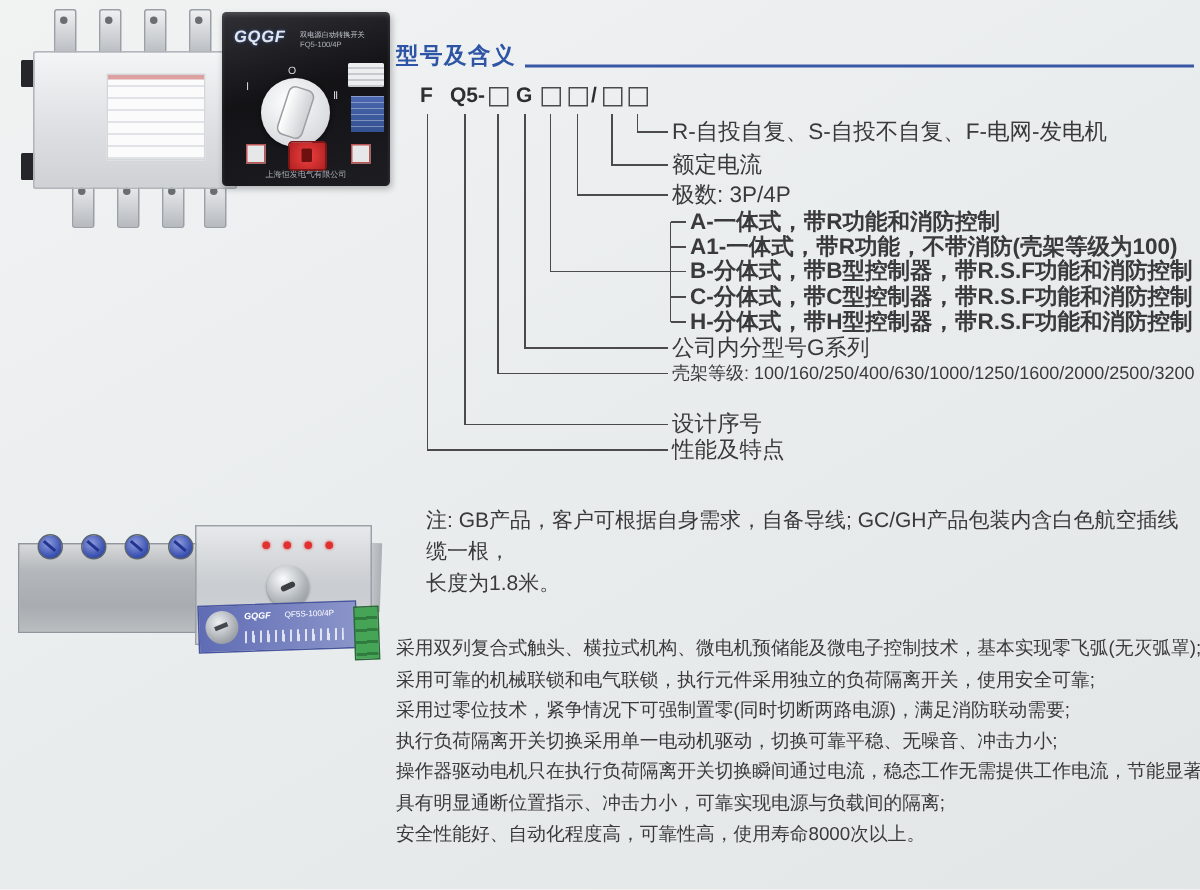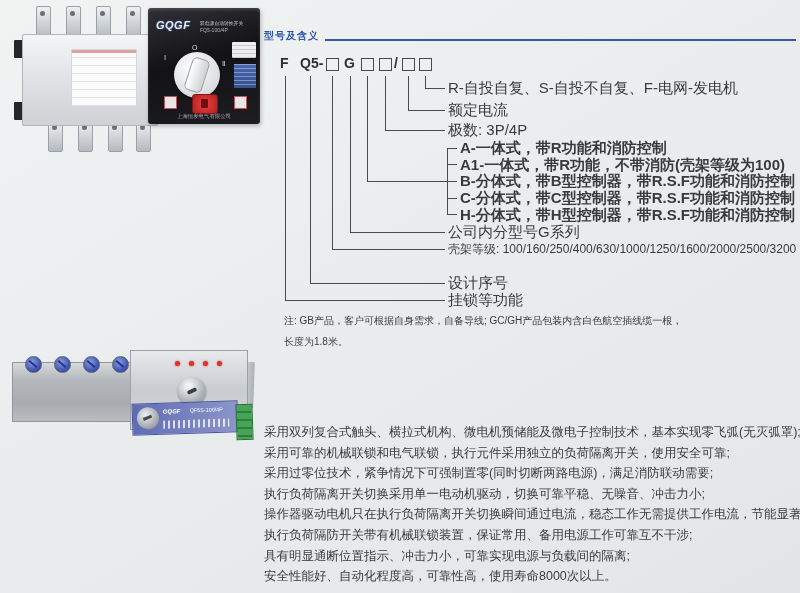--- a/index.html
+++ b/index.html
@@ -2,33 +2,33 @@
 <html><head>
 <meta charset="utf-8">
 <style>
   html,body{margin:0;padding:0;}
   .page{position:relative;width:800px;height:593px;overflow:hidden;
         background:linear-gradient(150deg,#f1f3f3 0%,#eaedee 45%,#e3e6e7 100%);
         font-family:"Liberation Sans","DejaVu Sans",sans-serif;color:#39393b;}
 
   
   .sec-head{position:absolute;left:264px;width:532px;display:flex;align-items:flex-end;}
-  .sec-head .t{font-size:10px;font-weight:bold;color:#2e55a5;letter-spacing:1px;white-space:nowrap;text-align:center;}
+  .sec-head .t{font-size:15px;font-weight:bold;color:#2e55a5;letter-spacing:1px;white-space:nowrap;text-align:center;}
   .sec-head .rule{flex:1;border-bottom:2px solid #3a57a5;margin:0 0 2px 6px;height:11px;}
 
   
   .diagram{position:absolute;left:264px;top:55px;width:536px;height:265px;}
   .mtxt{position:absolute;top:0;font-size:14px;font-weight:bold;color:#2f2f31;}
   .mbox{position:absolute;top:3px;width:11px;height:11px;border:1.5px solid #4a4a4c;background:transparent;}
   .dlb{position:absolute;left:184px;white-space:nowrap;font-size:15px;color:#3a3a3c;transform:translateY(-50%);}
   .dlb.grp{left:196px;font-weight:bold;}
   .dsvg{position:absolute;left:0;top:0;}
 
   
-  .note{position:absolute;left:284px;top:310px;width:515px;font-size:10px;line-height:21px;color:#3a3a3c;}
+  .note{position:absolute;left:284px;top:336px;width:515px;font-size:14px;line-height:21px;color:#3a3a3c;}
   .features{position:absolute;left:264px;top:422px;width:536px;}
   .feat{font-size:12.5px;line-height:20.6px;white-space:nowrap;color:#3a3a3c;}
 
   
   .photo1{position:absolute;left:14px;top:4px;width:246px;height:160px;}
   .p1-body{position:absolute;left:8px;top:30px;width:134px;height:90px;
            background:linear-gradient(180deg,#f4f5f6,#dcdee1 60%,#cfd2d5);
            border:1px solid #b2b6bb;border-radius:2px;}
   .p1-foot{position:absolute;left:0;width:14px;height:18px;background:#26262a;border-radius:1px;}
   .lug{position:absolute;width:13px;height:30px;border:1px solid #9aa0a5;border-radius:2px;
@@ -199,33 +199,32 @@
     <div class="dlb" style="top:55px">额定电流</div>
     <div class="dlb" style="top:75px">极数: 3P/4P</div>
     <div class="dlb grp" style="top:93px">A-一体式，带R功能和消防控制</div>
     <div class="dlb grp" style="top:109.5px">A1-一体式，带R功能，不带消防(壳架等级为100)</div>
     <div class="dlb grp" style="top:126px">B-分体式，带B型控制器，带R.S.F功能和消防控制</div>
     <div class="dlb grp" style="top:159.5px">H-分体式，带H型控制器，带R.S.F功能和消防控制</div>
     <div class="dlb grp" style="top:143px">C-分体式，带C型控制器，带R.S.F功能和消防控制</div>
     <div class="dlb" style="top:177px">公司内分型号G系列</div>
     <div class="dlb" style="top:194px;font-size:12px">壳架等级: 100/160/250/400/630/1000/1250/1600/2000/2500/3200</div>
     <div class="dlb" style="top:228px">设计序号</div>
-    <div class="dlb" style="top:245px">挂锁等功能</div>
+    <div class="dlb" style="top:245px">性能及特点</div>
   </div>
 
   <div class="note">
     <div>注: GB产品，客户可根据自身需求，自备导线; GC/GH产品包装内含白色航空插线缆一根，</div>
     <div>长度为1.8米。</div>
   </div>
 
 
   <div class="features">
     <div class="feat">采用双列复合式触头、横拉式机构、微电机预储能及微电子控制技术，基本实现零飞弧(无灭弧罩);</div>
     <div class="feat">采用可靠的机械联锁和电气联锁，执行元件采用独立的负荷隔离开关，使用安全可靠;</div>
     <div class="feat">采用过零位技术，紧争情况下可强制置零(同时切断两路电源)，满足消防联动需要;</div>
     <div class="feat">执行负荷隔离开关切换采用单一电动机驱动，切换可靠平稳、无噪音、冲击力小;</div>
     <div class="feat">操作器驱动电机只在执行负荷隔离开关切换瞬间通过电流，稳态工作无需提供工作电流，节能显著;</div>
-    <div class="feat">执行负荷隔防开关带有机械联锁装置，保证常用、备用电源工作可靠互不干涉;</div>
     <div class="feat">具有明显通断位置指示、冲击力小，可靠实现电源与负载间的隔离;</div>
     <div class="feat">安全性能好、自动化程度高，可靠性高，使用寿命8000次以上。</div>
   </div>
 
 </div>
 
 </body></html>

